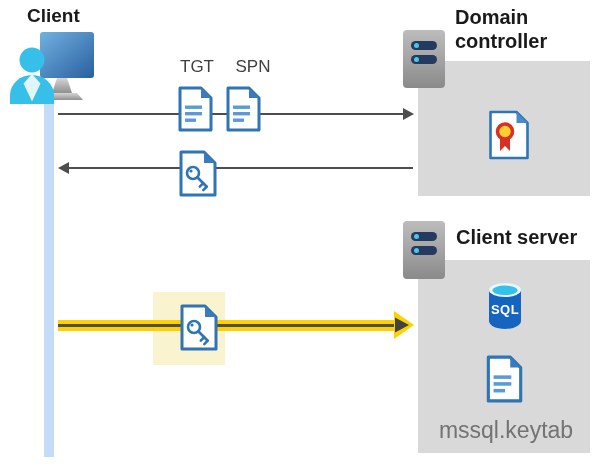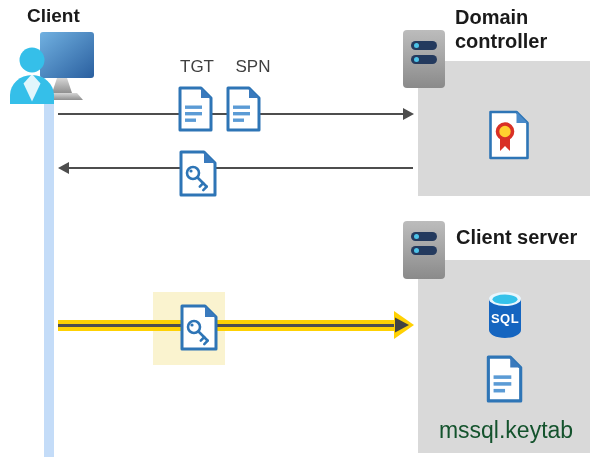--- a/index.html
+++ b/index.html
@@ -18,21 +18,21 @@
   .server{
     width:42px;height:58px;border-radius:4px;
     background:linear-gradient(180deg,#bcbcbc 0%,#a7a7a7 45%,#8a8a8a 100%);
   }
   .server .pill{position:absolute;left:8px;width:26px;height:9px;border-radius:5px;background:#243a5e;}
   .server .pill .dot{position:absolute;left:2.5px;top:2px;width:5px;height:5px;border-radius:50%;background:#4dc3e8;}
   .highlight{background:#faf3cf;}
   .yellow-body{background:#ffd103;}
   .yellow-core{background:#4f4f4f;}
   .sql-text{position:absolute;left:0;top:21px;width:100%;text-align:center;color:#ffffff;font-weight:bold;font-size:13px;letter-spacing:.5px;}
-  .keytab{font-size:23px;color:#14532d;text-align:center;}
+  .keytab{font-size:23px;color:#737373;text-align:center;}
   svg{display:block;}
 </style>
 </head>
 <body>
 
 <div id="stage">
 
   <div class="abs box" style="left:418px;top:61px;width:172px;height:135px;"></div>
   <div class="abs box" style="left:418px;top:260px;width:172px;height:193px;"></div>
 
@@ -142,21 +142,21 @@
     <div class="pill" style="top:11px;">
         <span class="dot"></span>
       </div>
     <div class="pill" style="top:25px;">
         <span class="dot"></span>
       </div>
   </div>
 
   <div class="abs label-bold" style="left:456px;top:226px;white-space:nowrap;">Client server</div>
 
-  <div class="abs" style="left:487px;top:290px;width:36px;height:50px;">
+  <div class="abs" style="left:487px;top:281px;width:36px;height:50px;">
     <svg width="36" height="50" viewBox="0 0 36 50">
       <path d="M2 9 v31 c0 4.4 7.2 8 16 8 s16 -3.6 16 -8 v-31 z" fill="#1565c0"></path>
       <ellipse cx="18" cy="9" rx="16" ry="7" fill="#e8f6fd"></ellipse>
       <ellipse cx="18" cy="9.3" rx="12.5" ry="4.8" fill="#35c2ea"></ellipse>
     </svg>
     <div class="sql-text">SQL</div>
   </div>
 
   <svg class="abs" style="left:485px;top:355px;" width="38" height="48" viewBox="0 0 36 46">
     <path d="M3 2 h21 l10 10 v32 h-31 z" fill="#ffffff" stroke="#2e75b6" stroke-width="3" stroke-linejoin="round"></path>

